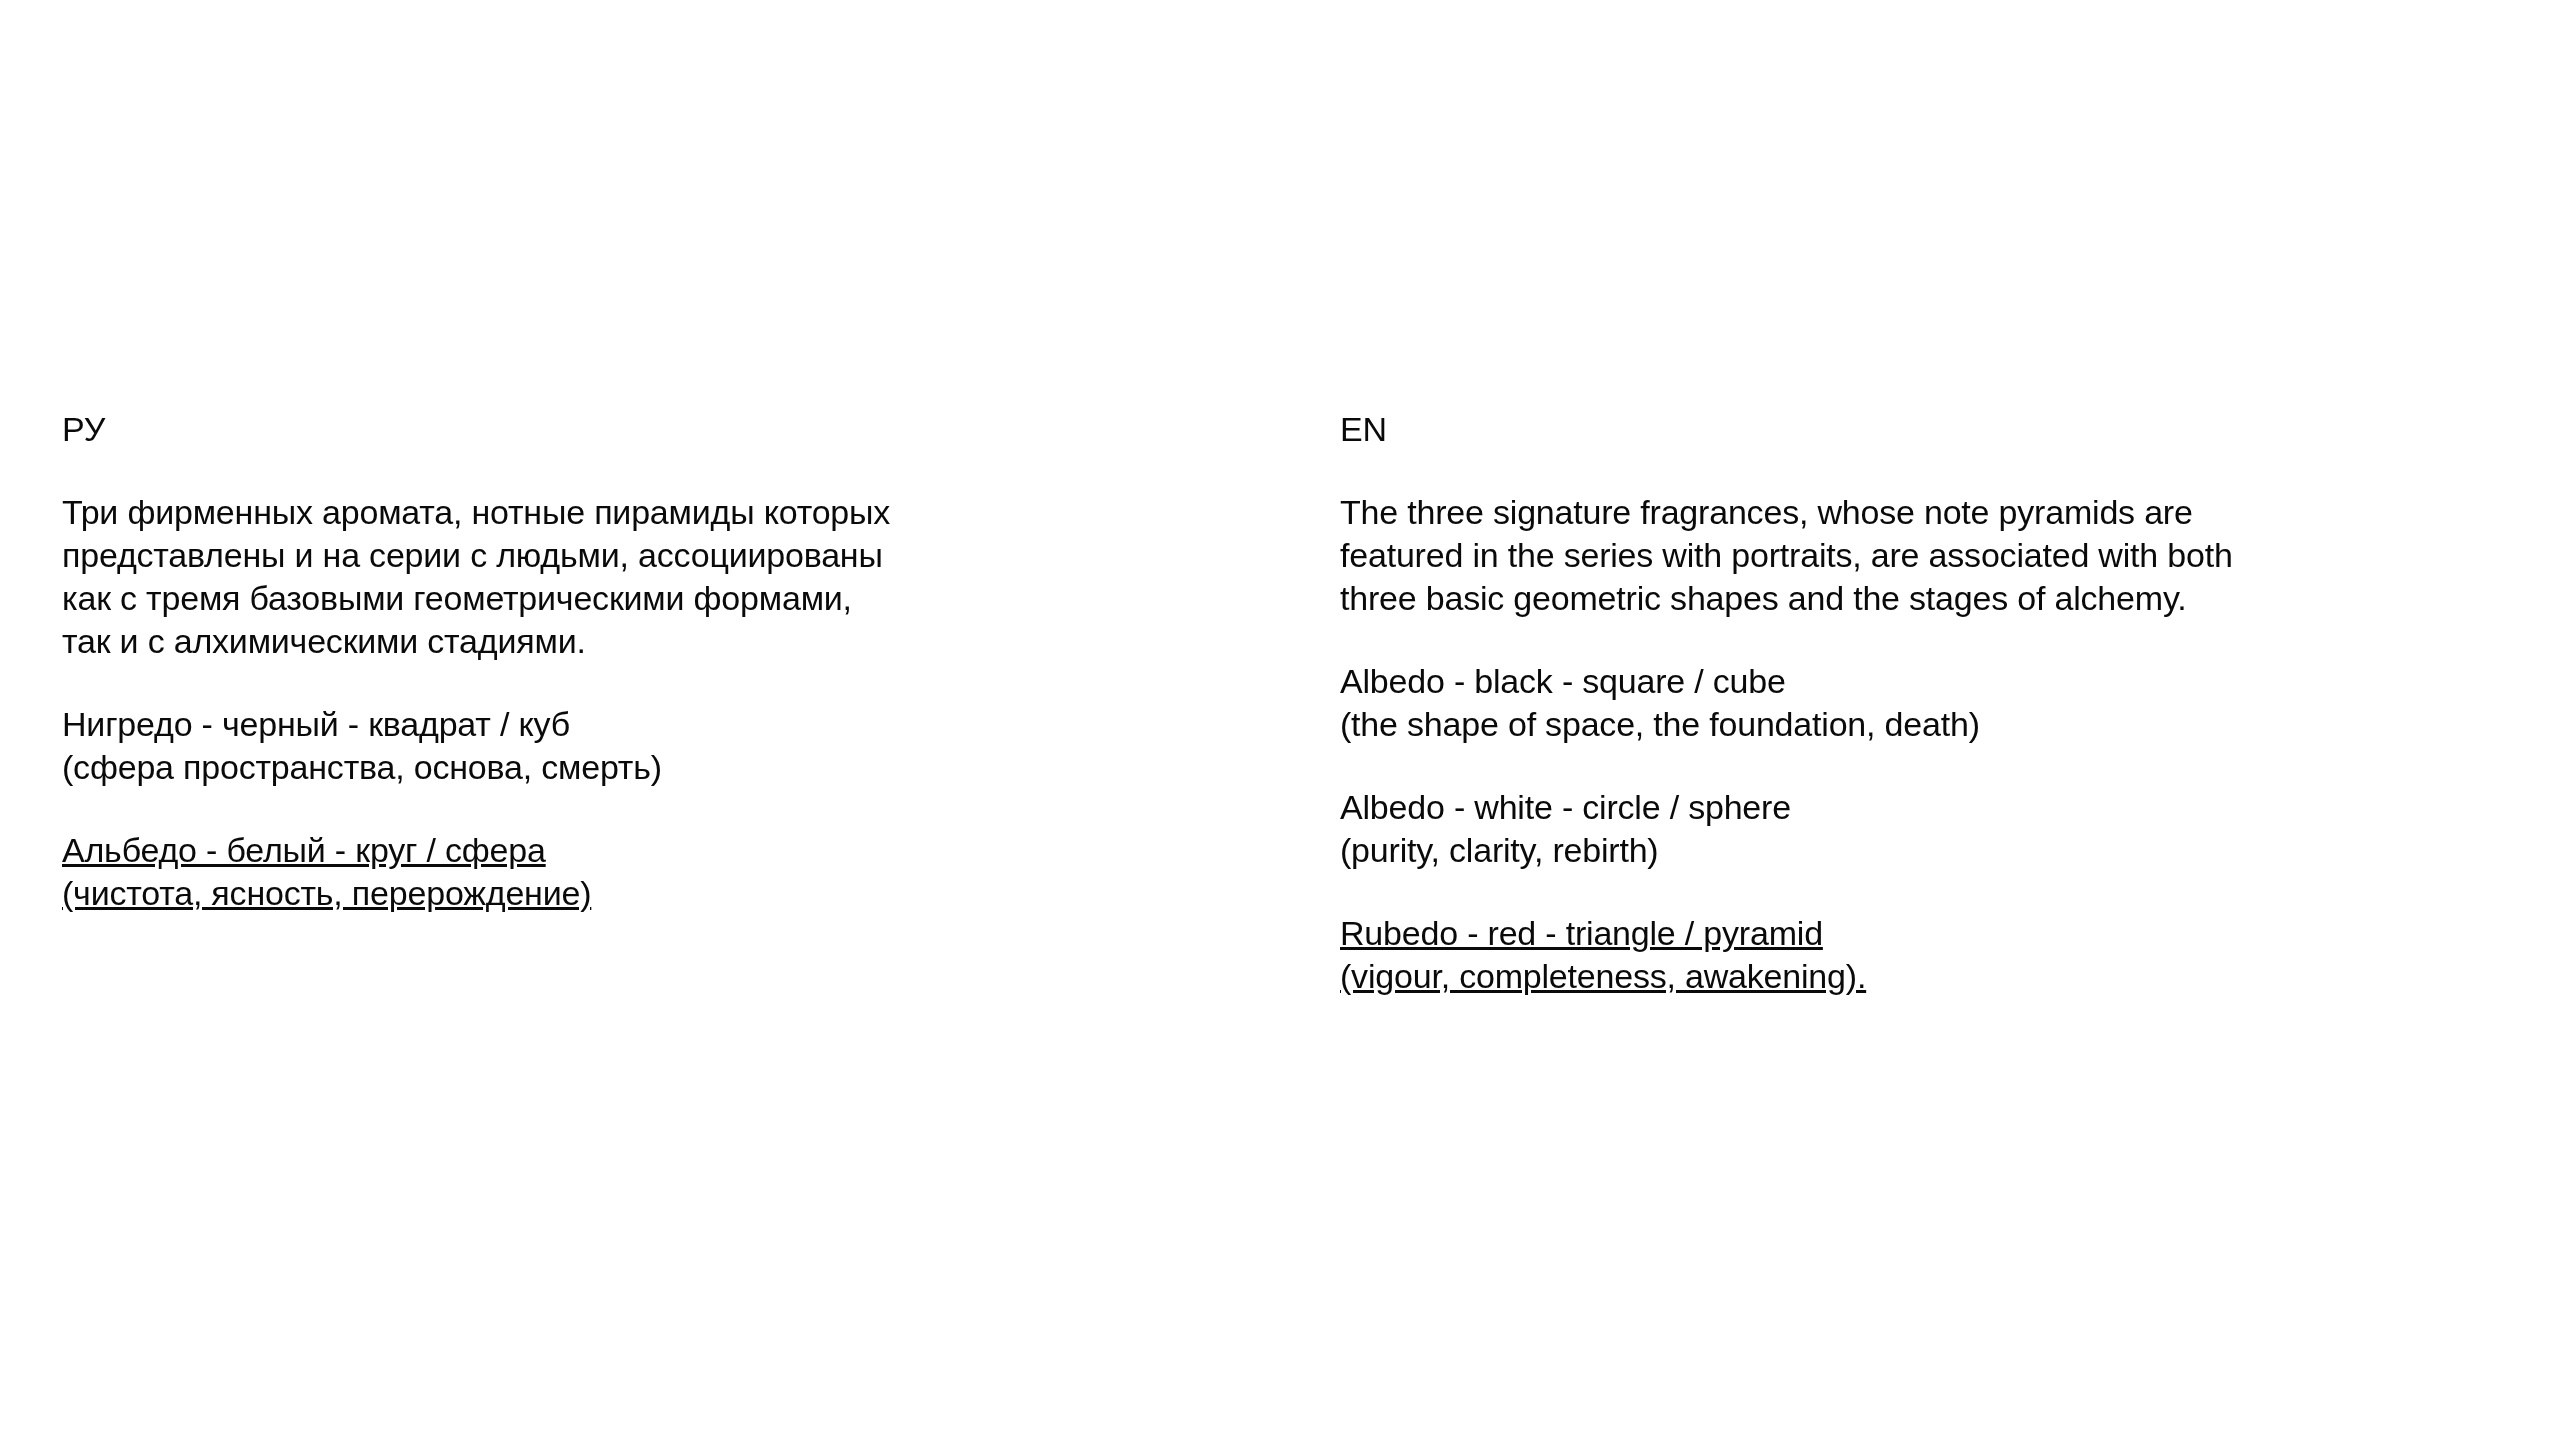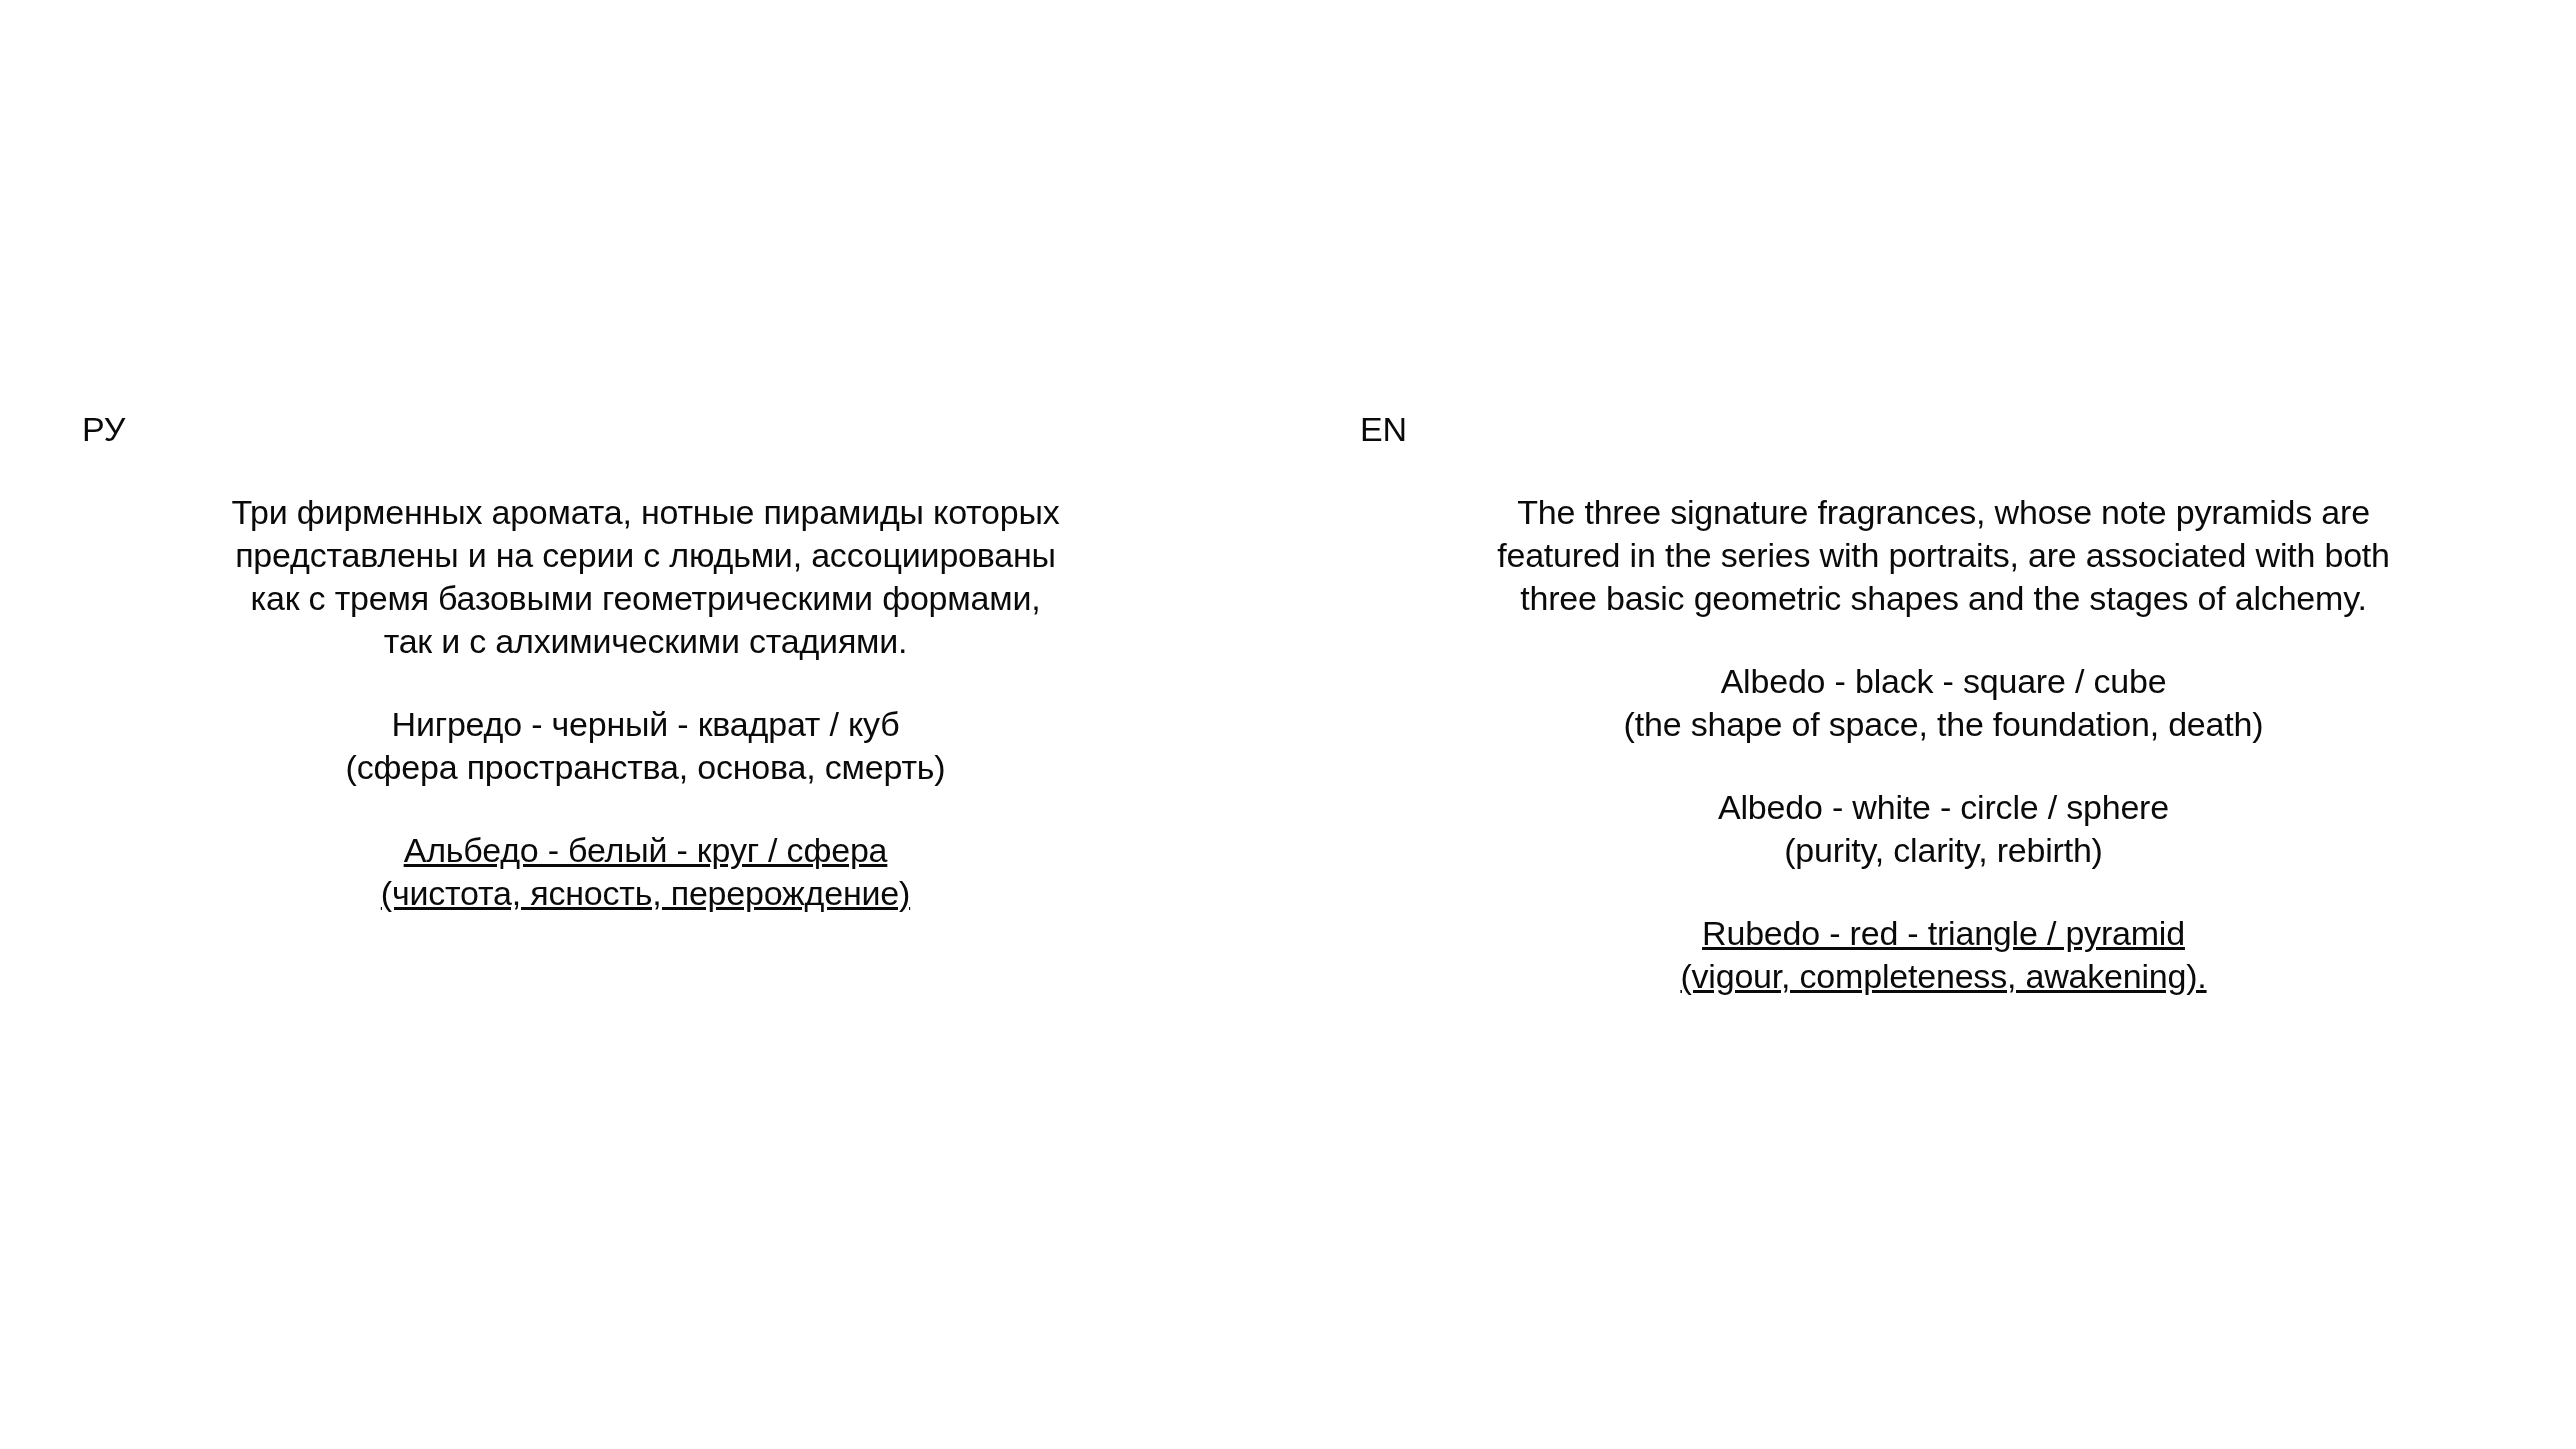--- a/index.html
+++ b/index.html
@@ -15,37 +15,35 @@
     font-family: "Liberation Sans", "DejaVu Sans", sans-serif;
     overflow: hidden;
   }
   .page {
     position: absolute;
     inset: 0;
   }
   .col {
     position: absolute;
     top: 408px;
-    margin-left: 20px;
   }
   .col-ru { left: 62px;  width: 1127px; }
   .col-en { left: 1340px; width: 1167px; }
   .lang-label {
     font-size: 34px;
     line-height: 43px;
     letter-spacing: -0.2px;
     margin: 0 0 40px 0;
   }
   .para {
     font-size: 34px;
     line-height: 43px;
     letter-spacing: -0.2px;
     margin: 0 0 40px 0;
     white-space: pre-line;
-    text-align: center;
   }
   .para:last-child { margin-bottom: 0; text-decoration: underline; }
 </style>
 </head>
 <body>
 
 <main class="page">
 
   <section class="col col-ru">
     <div class="lang-label">РУ</div>

